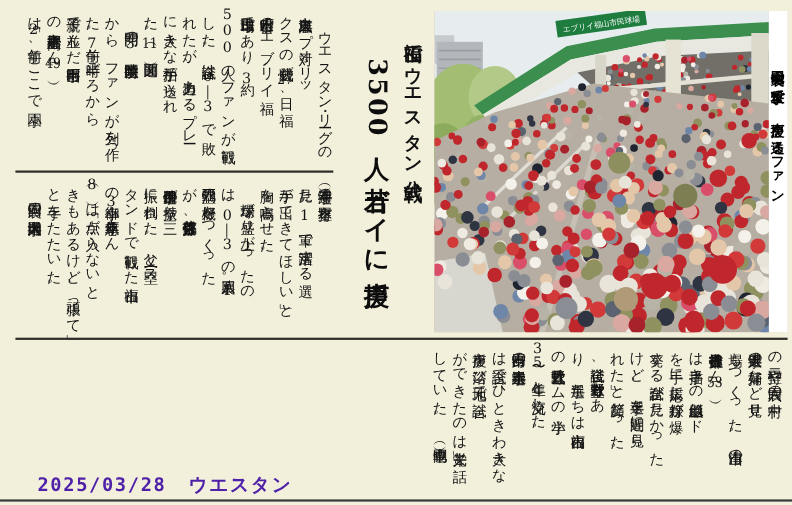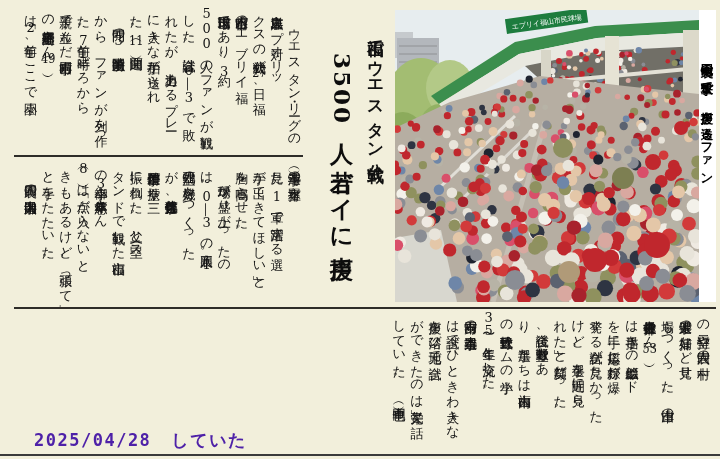--- a/index.html
+++ b/index.html
@@ -775,17 +775,17 @@
       <div class="vcol">の軟式野球チームの小学</div>
       <div class="vcol"><span class="tcy">3</span>〜<span class="tcy">5</span>年生と交流した。</div>
       <div class="vcol">同市出身の上本崇司選手</div>
       <div class="vcol">は試合でひときわ大きな</div>
       <div class="vcol">声援を浴び「地元で試合</div>
       <div class="vcol">ができたのは光栄」と話</div>
       <div class="vcol">していた。　（中間卓也）</div>
     </div>
 
   <div class="date-bar">
-    <span>2025/04/28</span><span class="paper-name">していた</span>
+    <span>2025/03/28</span><span class="paper-name">ウエスタン</span>
   </div>
 
   <div class="bottom-line"></div>
 </div>
 
 </body></html>

